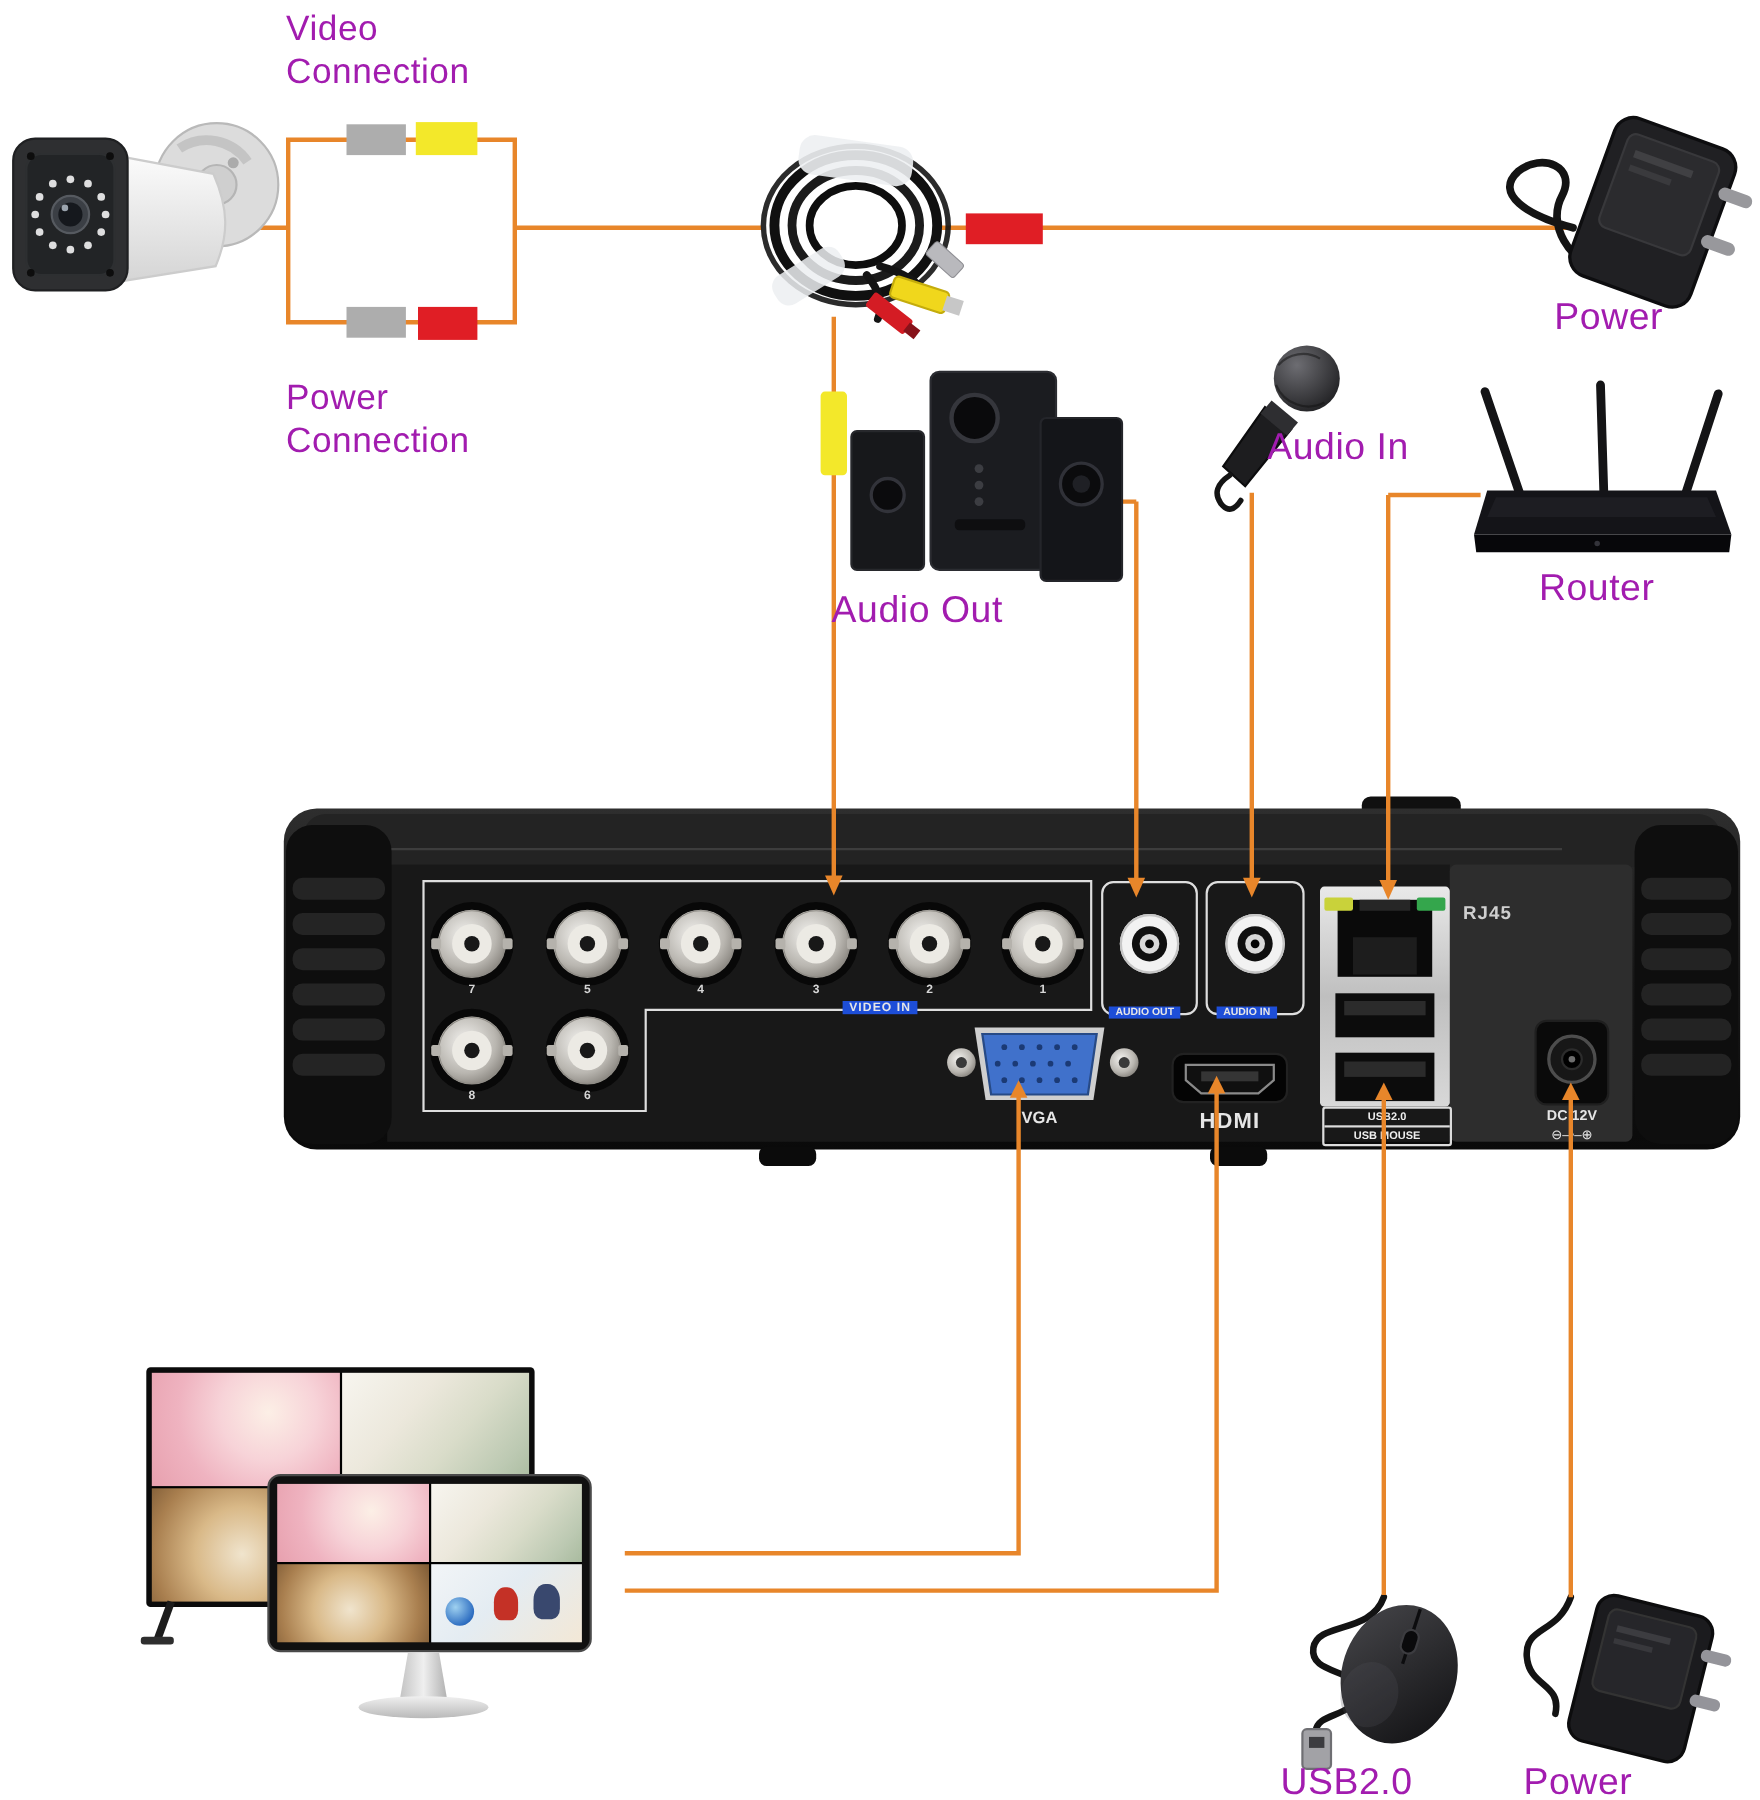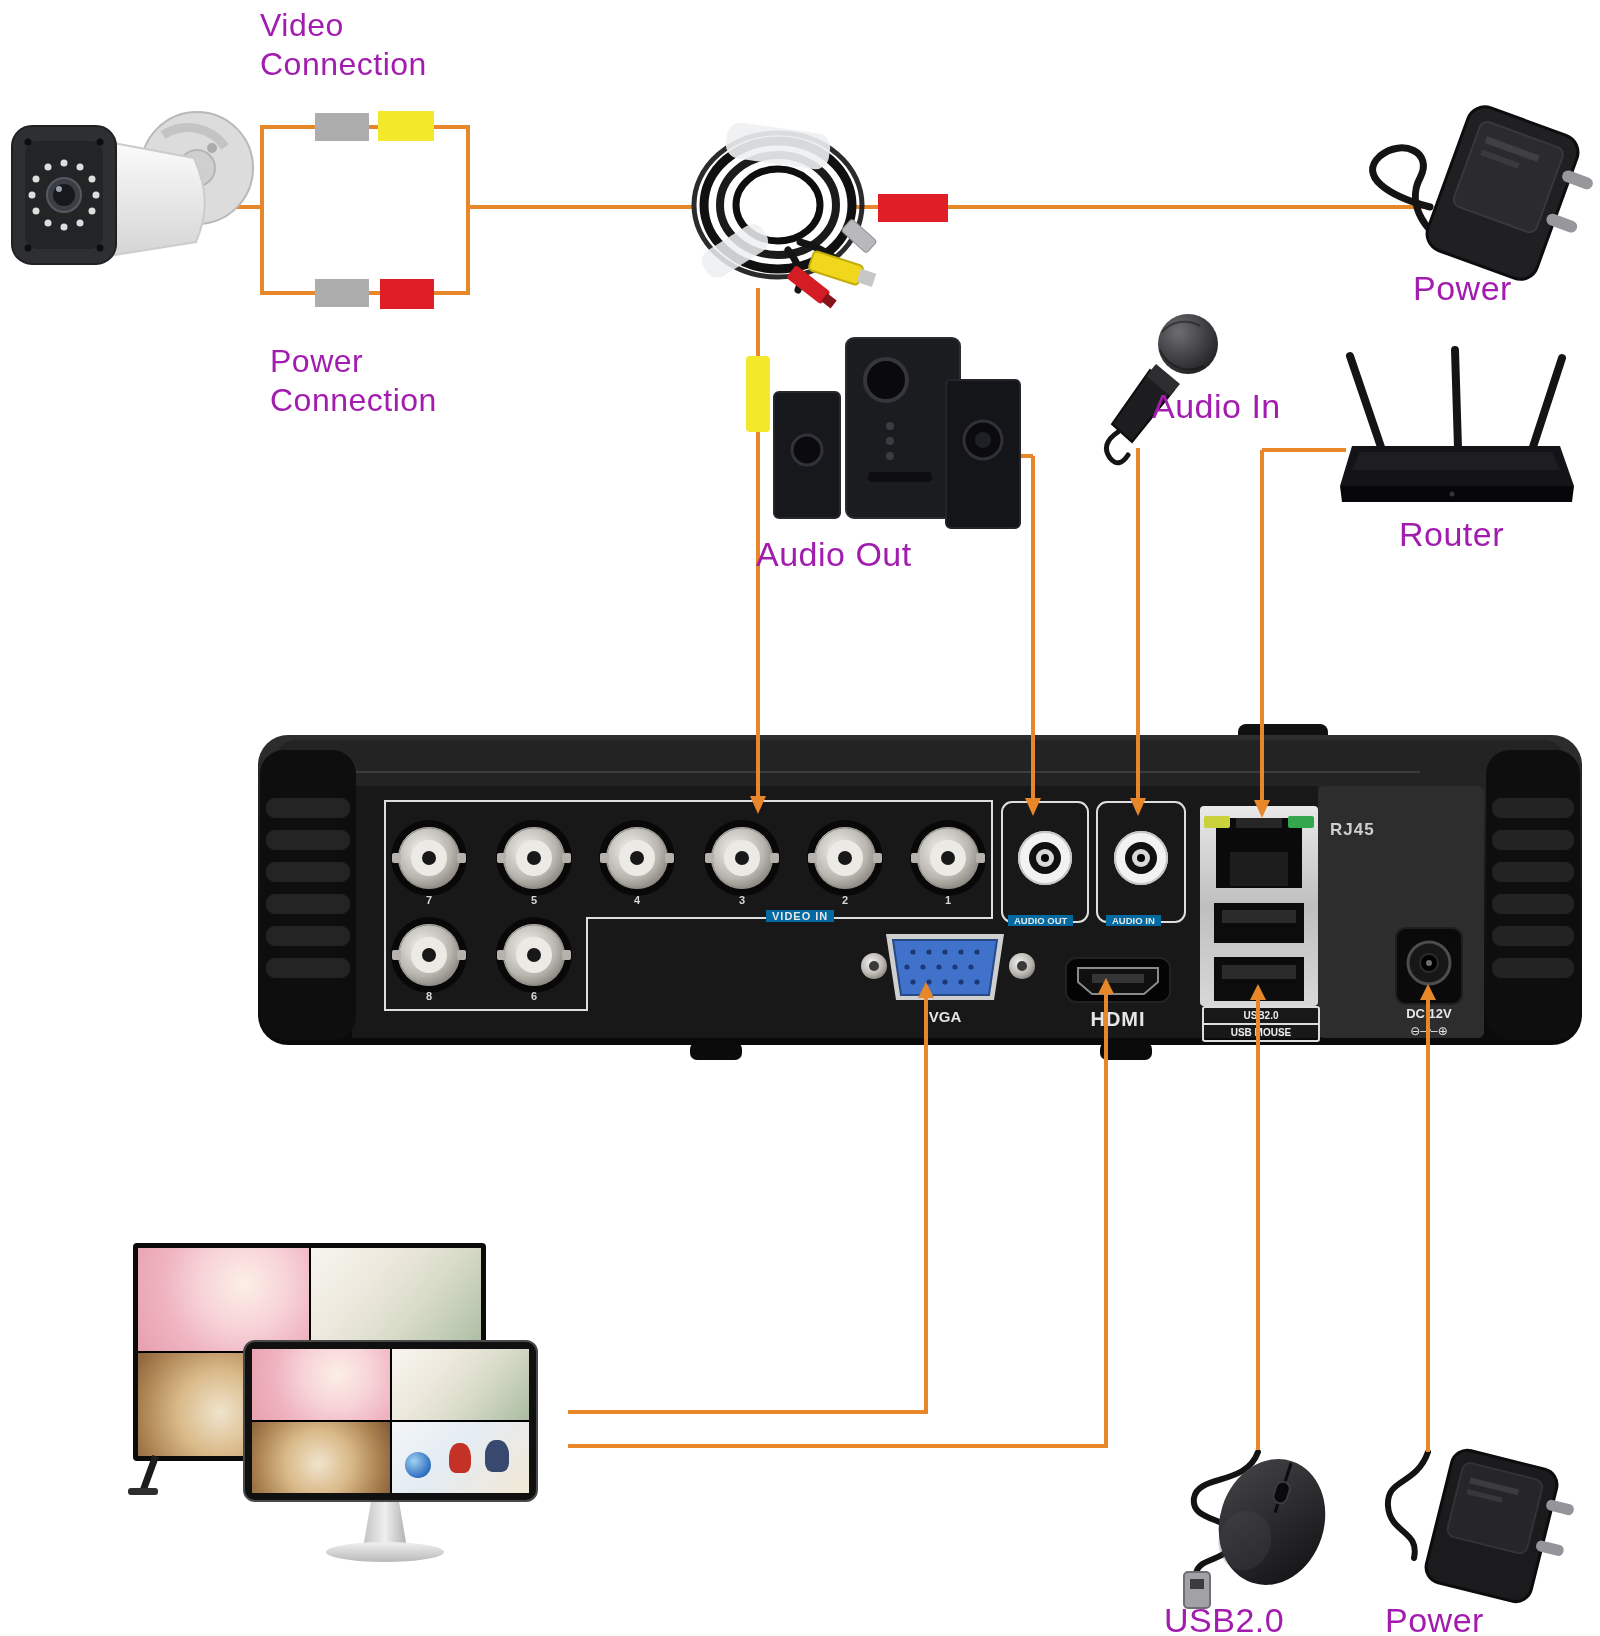--- a/index.html
+++ b/index.html
@@ -9,21 +9,21 @@
   
   .oline{stroke:var(--accent,#E8862A);stroke-width:4;fill:none;}
   .oarrow{fill:var(--accent,#E8862A);}
   
   .lbl{position:absolute;color:#a21caf;font-size:32px;line-height:1.22;letter-spacing:.5px;}
   .lbl.c{text-align:left;}
   .lbl.s34{font-size:34px;}
   .lbl.nw{white-space:nowrap;}
   
   .plbl{position:absolute;color:#e6e6e6;font-weight:bold;text-align:center;}
-  .mask{background:#0369a1;padding:0 6px;}
+  .mask{background:#1d4ed8;padding:0 6px;}
   .bncnum{position:absolute;width:20px;text-align:center;font-size:11px;color:#d6d6d6;font-weight:bold;}
   .usbbox{position:absolute;left:1202px;top:1006px;width:114px;border:2px solid #dcdcdc;border-radius:3px;}
   .usbbox div{font-size:10px;font-weight:bold;color:#eee;text-align:center;line-height:15px;}
   .usbbox div+div{border-top:2px solid #dcdcdc;}
   
   .tv{position:absolute;left:133px;top:1243px;width:353px;height:218px;background:#0b0b0b;
       border-radius:4px;padding:5px;box-sizing:border-box;}
   .monitor{position:absolute;left:243px;top:1340px;width:295px;height:162px;background:#101010;
       border:2px solid #4a4a4a;border-radius:12px;padding:7px;box-sizing:border-box;}
   .screen{width:100%;height:100%;display:grid;grid-template-columns:1fr 1fr;grid-template-rows:1fr 1fr;
@@ -357,21 +357,21 @@
         <rect x="1450" y="1470" width="82" height="76" rx="8" fill="#26262a" stroke="#333" stroke-width="2"></rect>
         <rect x="1460" y="1484" width="50" height="6" fill="#3c3c40"></rect>
         <rect x="1460" y="1496" width="36" height="5" fill="#38383c"></rect>
         <rect x="1540" y="1486" width="28" height="11" rx="5" fill="#94949a"></rect>
         <rect x="1540" y="1528" width="28" height="11" rx="5" fill="#94949a"></rect>
       </g>
     </g>
   </svg>
 
   <div class="lbl" style="left:260px;top:6px;width:175px;">Video Connection</div>
-  <div class="lbl" style="left:270px;top:342px;width:175px;">Power Connection</div>
+  <div class="lbl" style="left:260px;top:342px;width:175px;">Power Connection</div>
   <div class="lbl s34 c" style="left:1413px;top:268px;width:160px;">Power</div>
   <div class="lbl s34 c" style="left:756px;top:534px;width:240px;">Audio Out</div>
   <div class="lbl s34 nw" style="left:1152px;top:386px;">Audio In</div>
   <div class="lbl s34 c" style="left:1399px;top:514px;width:160px;">Router</div>
   <div class="lbl s34 c" style="left:1164px;top:1600px;width:160px;">USB2.0</div>
   <div class="lbl s34 c" style="left:1385px;top:1600px;width:160px;">Power</div>
 
   <span class="bncnum" style="left:419px;top:894px;">7</span>
   <span class="bncnum" style="left:524px;top:894px;">5</span>
   <span class="bncnum" style="left:627px;top:894px;">4</span>

